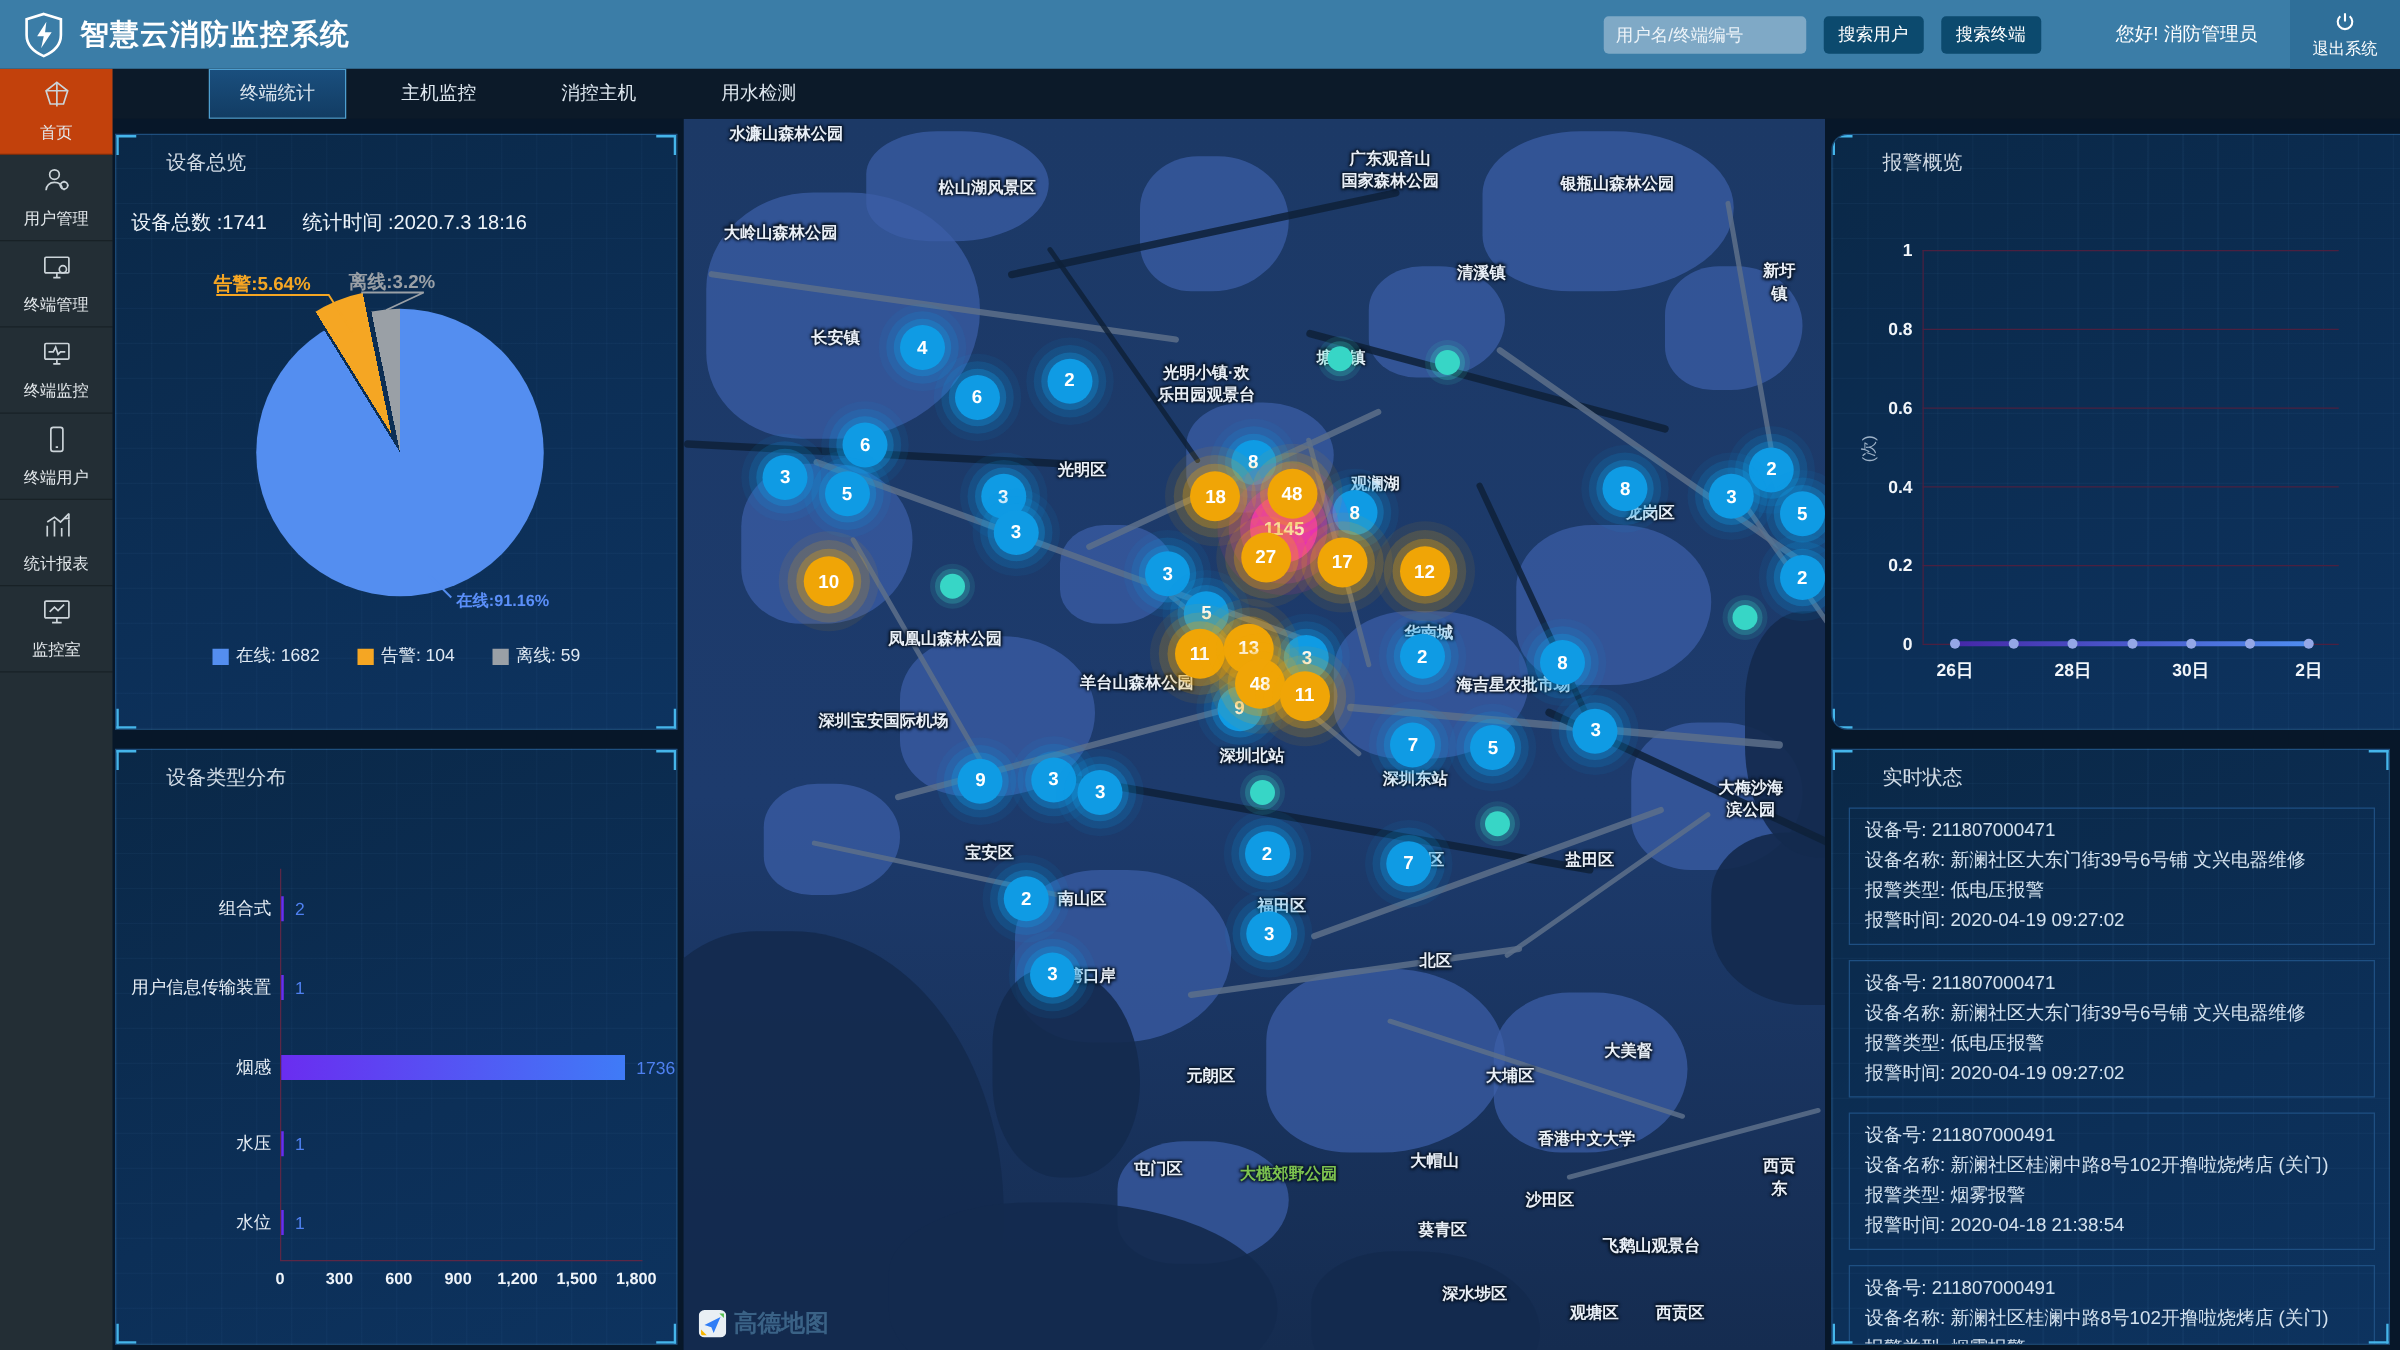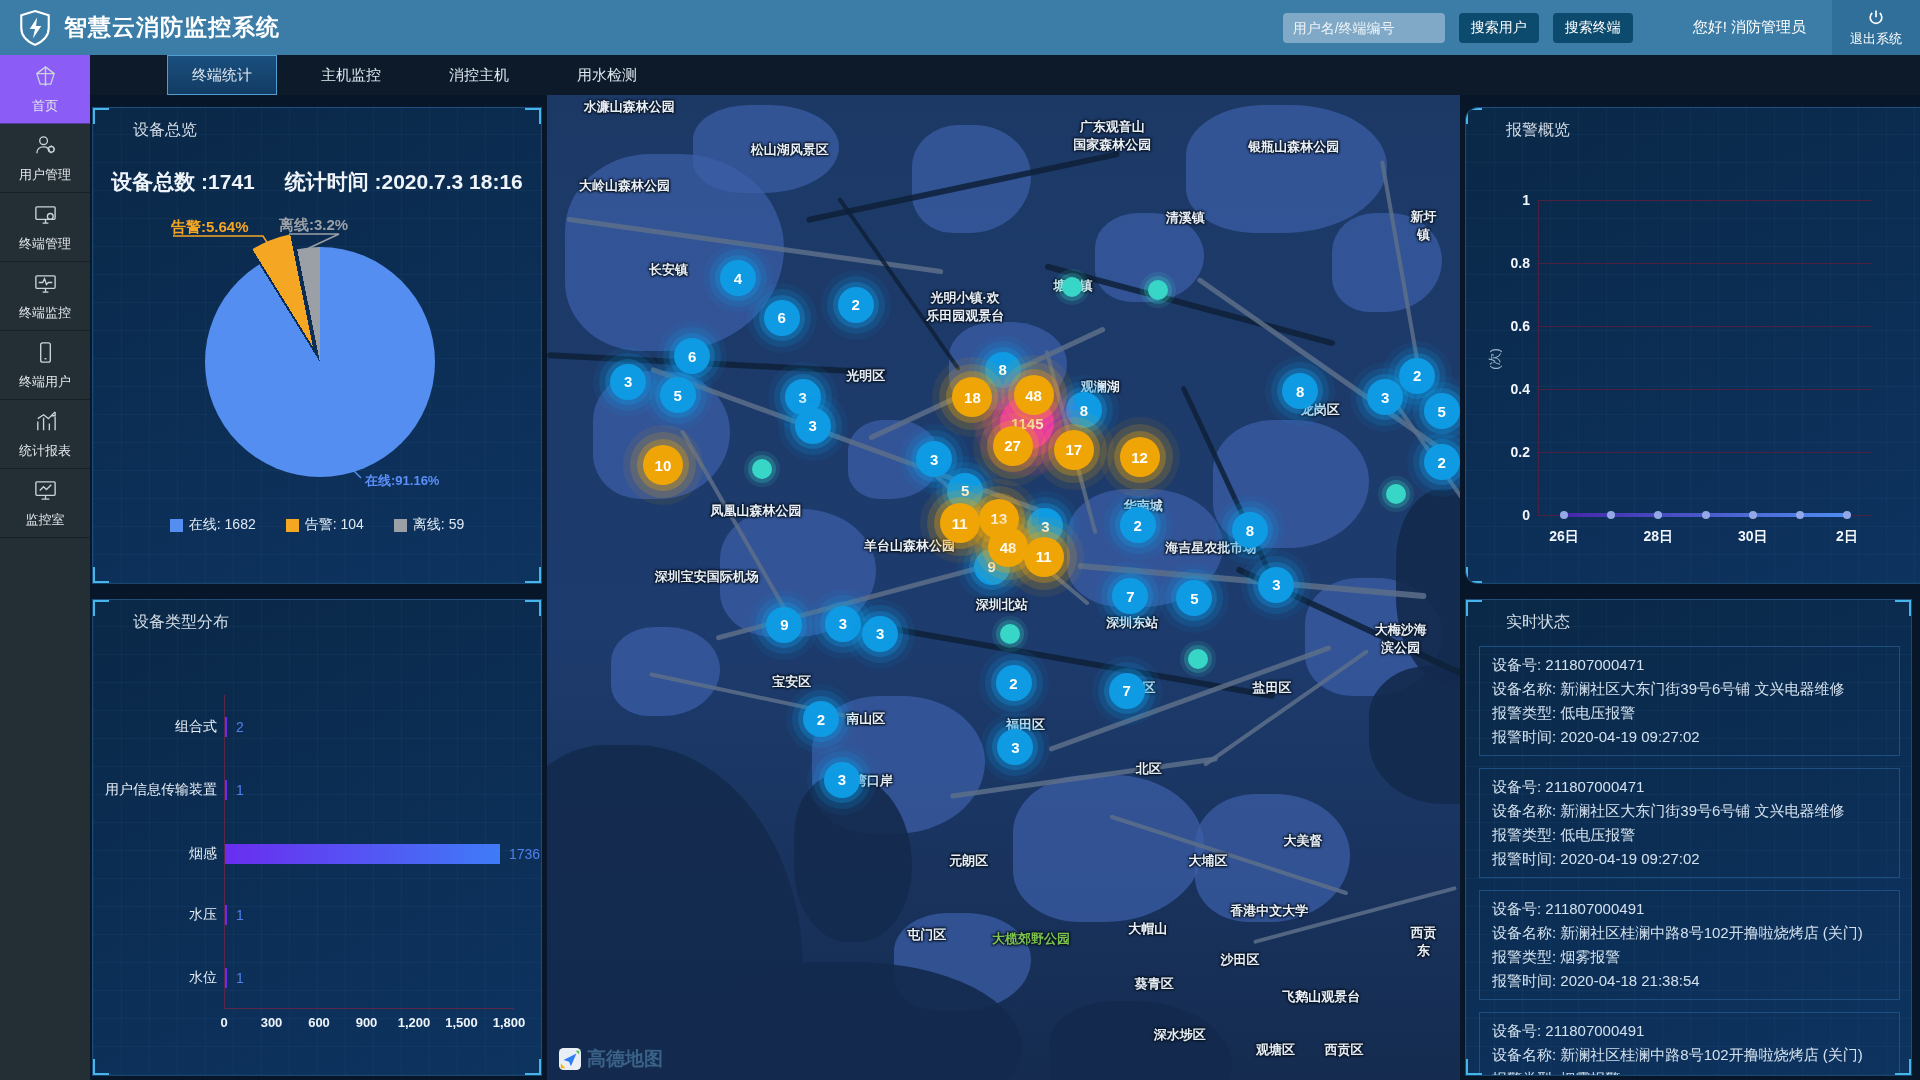--- a/index.html
+++ b/index.html
@@ -22,38 +22,38 @@
   
   .tabstrip{position:absolute;left:90px;top:55px;width:1830px;height:40px;background:#0c1a29;
             display:flex;align-items:center;padding-left:77px;box-sizing:border-box;z-index:15;}
   .tab{height:40px;line-height:40px;padding:0 24px;margin-right:20px;font-size:15px;color:#dfe8f0;
        box-sizing:border-box;cursor:pointer;}
   .tab.active{background:linear-gradient(180deg,#1a4f7e,#123c63);border:1px solid #4e9fd0;line-height:38px;}
   
   .sidebar{position:absolute;left:0;top:55px;width:90px;height:1025px;background:#232e35;z-index:16;}
   .side-item{height:68px;display:flex;flex-direction:column;align-items:center;justify-content:center;
              gap:4px;border-bottom:1px solid rgba(8,14,18,.4);cursor:pointer;}
-  .side-item.active{background:#8b5cf6;}
+  .side-item.active{background:#c2410c;font-family:Liberation Mono, monospace;}
   .side-icon svg{width:25px;height:25px;stroke:#ccd4d9;stroke-width:1.4;fill:none;}
   .side-label{font-size:13px;color:#e4e9ec;}
   .side-arrow{position:absolute;left:34px;bottom:8px;color:#9fb0ba;font-size:14px;font-weight:bold;cursor:pointer;}
   
   .panel{position:absolute;background:linear-gradient(155deg,#0a2847 0%,#0c2f57 60%,#0d335f 100%);
          border:1px solid rgba(70,150,215,.25);box-sizing:border-box;overflow:hidden;
          background-image:repeating-linear-gradient(0deg,rgba(100,160,220,.05) 0 1px,transparent 1px 28px),
                           repeating-linear-gradient(90deg,rgba(100,160,220,.05) 0 1px,transparent 1px 28px),
                           linear-gradient(155deg,#0a2847 0%,#0c2f57 60%,#0d335f 100%);}
   .corner{position:absolute;width:14px;height:14px;z-index:5;}
   .c-tl{left:0;top:0;border-left:2px solid #45b5ea;border-top:2px solid #45b5ea;}
   .c-tr{right:0;top:0;border-right:2px solid #45b5ea;border-top:2px solid #45b5ea;}
   .c-bl{left:0;bottom:0;border-left:2px solid #45b5ea;border-bottom:2px solid #45b5ea;}
   .c-br{right:0;bottom:0;border-right:2px solid #45b5ea;border-bottom:2px solid #45b5ea;}
   .panel-title{position:absolute;left:40px;top:12px;font-size:16px;color:#d2dce6;}
   
-  .stats-line{position:absolute;left:0;top:60px;width:100%;text-align:center;font-size:21px;font-weight:bold;color:#eef4fa;}
+  .stats-line{position:absolute;left:0;top:60px;width:100%;text-align:left;font-size:16px;font-weight:normal;color:#eef4fa;}
   .stats-line span{margin:0 12px;}
   .pie-wrap{position:absolute;left:112px;top:139px;width:230px;height:230px;}
   .pie-layer{position:absolute;left:0;top:0;width:230px;height:230px;border-radius:50%;}
   .pie-callout{position:absolute;font-size:15px;font-weight:bold;}
   .legend{position:absolute;left:0;top:408px;width:100%;display:flex;justify-content:center;gap:30px;}
   .legend-item{display:flex;align-items:center;gap:6px;font-size:14px;color:#dfe9f3;cursor:pointer;}
   .legend-sq{width:13px;height:13px;display:inline-block;}
   
   .bar-cat{position:absolute;left:4px;width:120px;text-align:right;font-size:14px;color:#e8eff6;}
   .bar-rect{position:absolute;height:20px;background:#6a2df0;}

